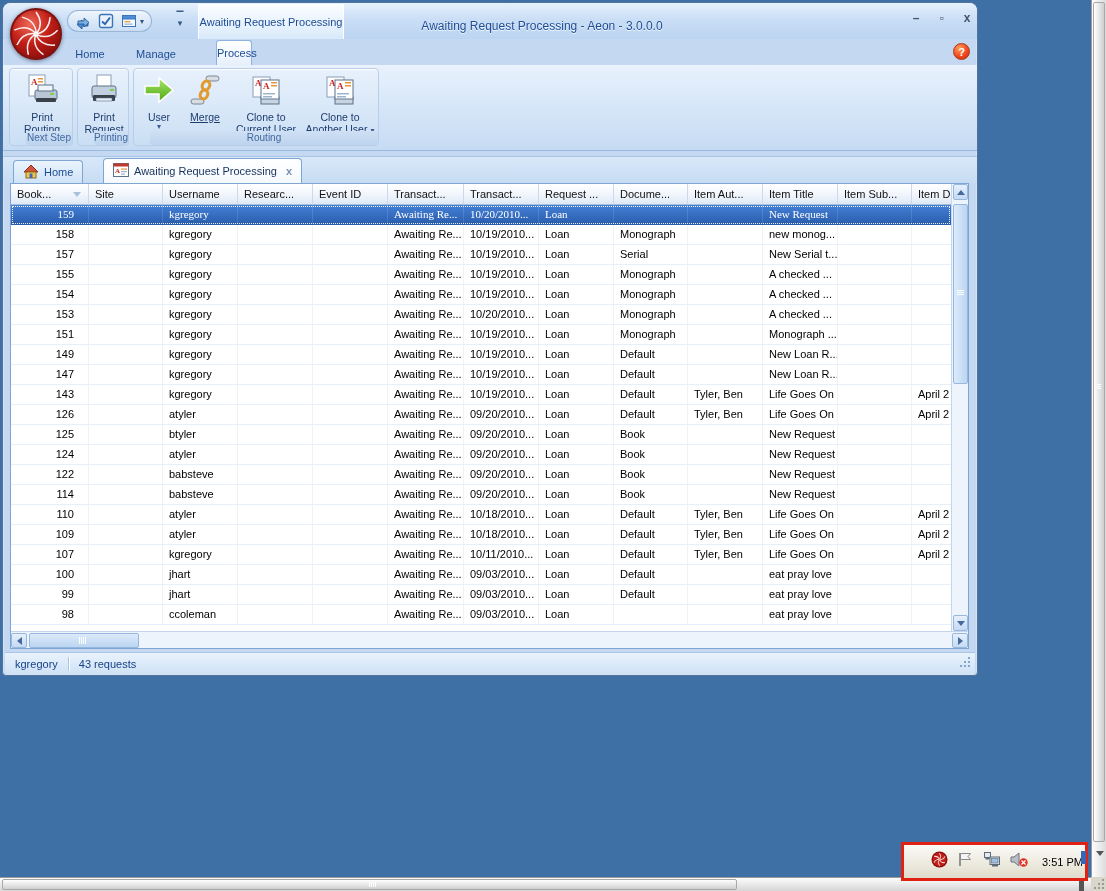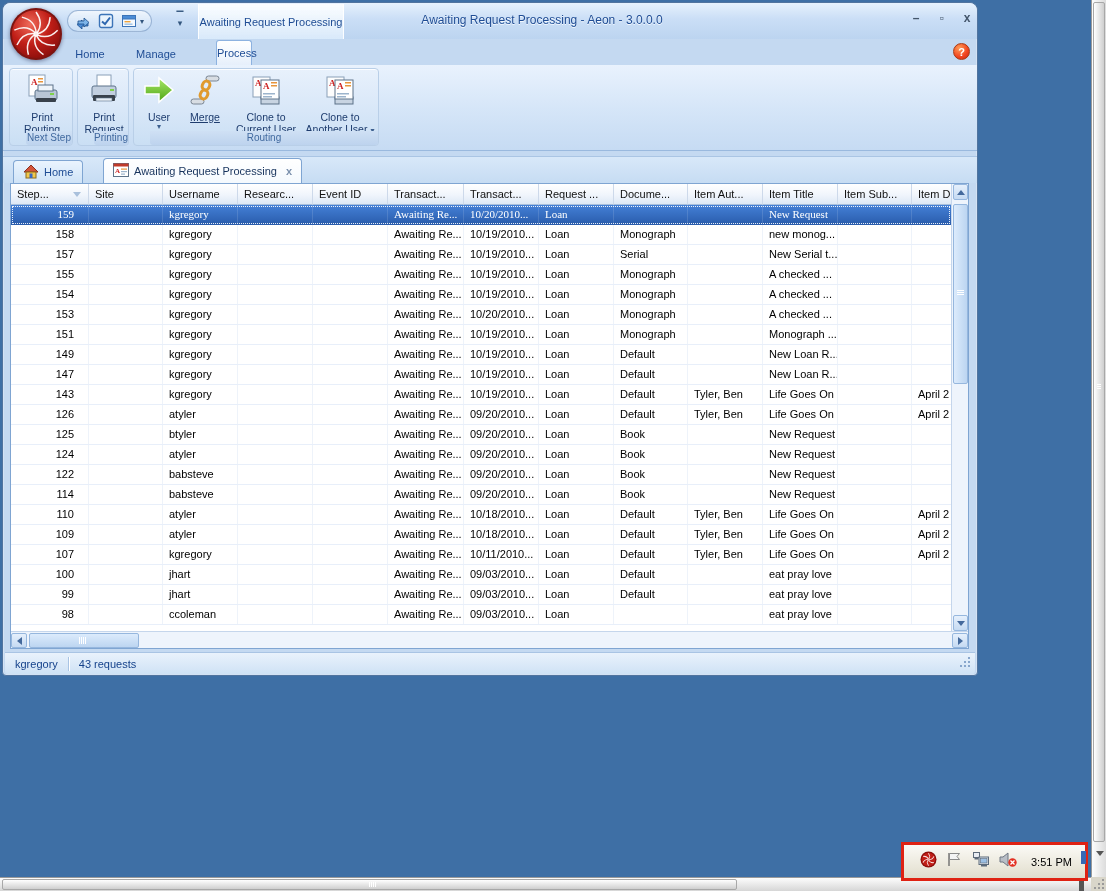--- a/index.html
+++ b/index.html
@@ -19,21 +19,21 @@
     background:linear-gradient(rgba(255,255,255,.6),rgba(214,232,250,.4));
     border:1px solid rgba(110,145,190,.6);border-radius:11px;}
   .qat .qbtn{width:16px;height:16px;display:flex;align-items:center;justify-content:center;cursor:pointer;}
   .mini-dd{font-size:8px;color:#33567e;margin-left:-4px;}
   .qat-overflow{position:absolute;left:170px;top:10px;width:14px;height:16px;color:#33567e;cursor:pointer;
     font-size:9px;line-height:7px;text-align:center;}
   .ctx-box{position:absolute;left:195px;top:1px;width:146px;height:35px;display:flex;align-items:center;justify-content:center;
     background:linear-gradient(rgba(252,254,255,.95),rgba(222,237,252,.85));
     border-left:1px solid rgba(255,255,255,.9);border-right:1px solid rgba(255,255,255,.9);
     font-size:11px;color:#1e4c94;}
-  .win-title{position:absolute;left:358px;top:10px;width:362px;text-align:center;
+  .win-title{position:absolute;left:358px;top:16px;width:362px;text-align:center;
     font-size:12px;color:#1e4c94;text-shadow:0 1px 0 rgba(255,255,255,.8);white-space:nowrap;}
   .winbtn{position:absolute;top:8px;width:20px;height:17px;text-align:center;line-height:15px;
     font-size:12px;font-weight:bold;color:#44566b;cursor:pointer;}
   .winbtn.min{left:903px;} .winbtn.max{left:929px;} .winbtn.cls{left:954px;}
 
   
   .tabrow{position:absolute;left:0;top:36px;right:0;height:26px;}
   .rtab{position:absolute;bottom:0;height:22px;line-height:22px;text-align:center;
     font-size:11px;color:#1e4c94;cursor:pointer;}
   .rtab.t-home{left:58px;width:58px;} .rtab.t-manage{left:122px;width:62px;}
@@ -118,21 +118,21 @@
     background:linear-gradient(#e9f2fc,#cfe2f5);border-top:1px solid #a9c4e4;border-radius:0 0 3px 3px;
     font-size:11px;color:#15428b;}
   .sb-item{padding:0 10px;}
   .sb-sep{width:1px;height:14px;background:#a9c4e4;box-shadow:1px 0 0 #fff;}
   .sb-grip{position:absolute;right:3px;bottom:3px;}
 
   
   .tray-annotation{position:absolute;left:901px;top:842px;width:187px;height:39px;
     border:3px solid #df2213;z-index:6;}
   .tray{position:absolute;inset:0;background:linear-gradient(#fbfaf6,#e9e6d9 70%,#dfdccd);
-    display:flex;align-items:center;gap:9px;padding-left:16px;}
+    display:flex;align-items:center;gap:9px;padding-left:27px;}
   .tray-time{font-size:11px;color:#000;margin-left:4px;white-space:nowrap;}
   .tray-sliver{position:absolute;right:-1px;top:6px;width:5px;height:13px;background:#3567b5;}
 
   .viewer-vscroll{position:absolute;left:1091px;top:0;width:15px;height:877px;
     background:linear-gradient(to right,#fdfdfd,#dcdcdc);border-left:1px solid #9a9a9a;}
   .viewer-vthumb{position:absolute;left:1px;right:1px;top:2px;height:840px;
     background:linear-gradient(to right,#ffffff,#cfcfcf);border:1px solid #a8a8a8;border-radius:2px;}
   .viewer-vthumb .vg{position:absolute;left:3px;right:3px;top:381px;}
   .viewer-vthumb .vg i{display:block;height:1px;background:#8a8a8a;margin-bottom:1px;border-bottom:1px solid #fff;}
   .viewer-varrow{position:absolute;left:4px;top:856px;}
@@ -354,21 +354,21 @@
         </span>
         <span>Awaiting Request Processing</span>
         <span class="tab-close">x</span>
       </div>
     </div>
 
     <div class="grid-panel">
       <div class="grid-main">
         <div class="cols-area">
           <div class="header-row">
-              <div class="hcell col0"><span>Step...</span><i class="sortarrow"></i></div>
+              <div class="hcell col0"><span>Book...</span><i class="sortarrow"></i></div>
               <div class="hcell col1"><span>Site</span></div>
               <div class="hcell col2"><span>Username</span></div>
               <div class="hcell col3"><span>Researc...</span></div>
               <div class="hcell col4"><span>Event ID</span></div>
               <div class="hcell col5"><span>Transact...</span></div>
               <div class="hcell col6"><span>Transact...</span></div>
               <div class="hcell col7"><span>Request ...</span></div>
               <div class="hcell col8"><span>Docume...</span></div>
               <div class="hcell col9"><span>Item Aut...</span></div>
               <div class="hcell col10"><span>Item Title</span></div>

